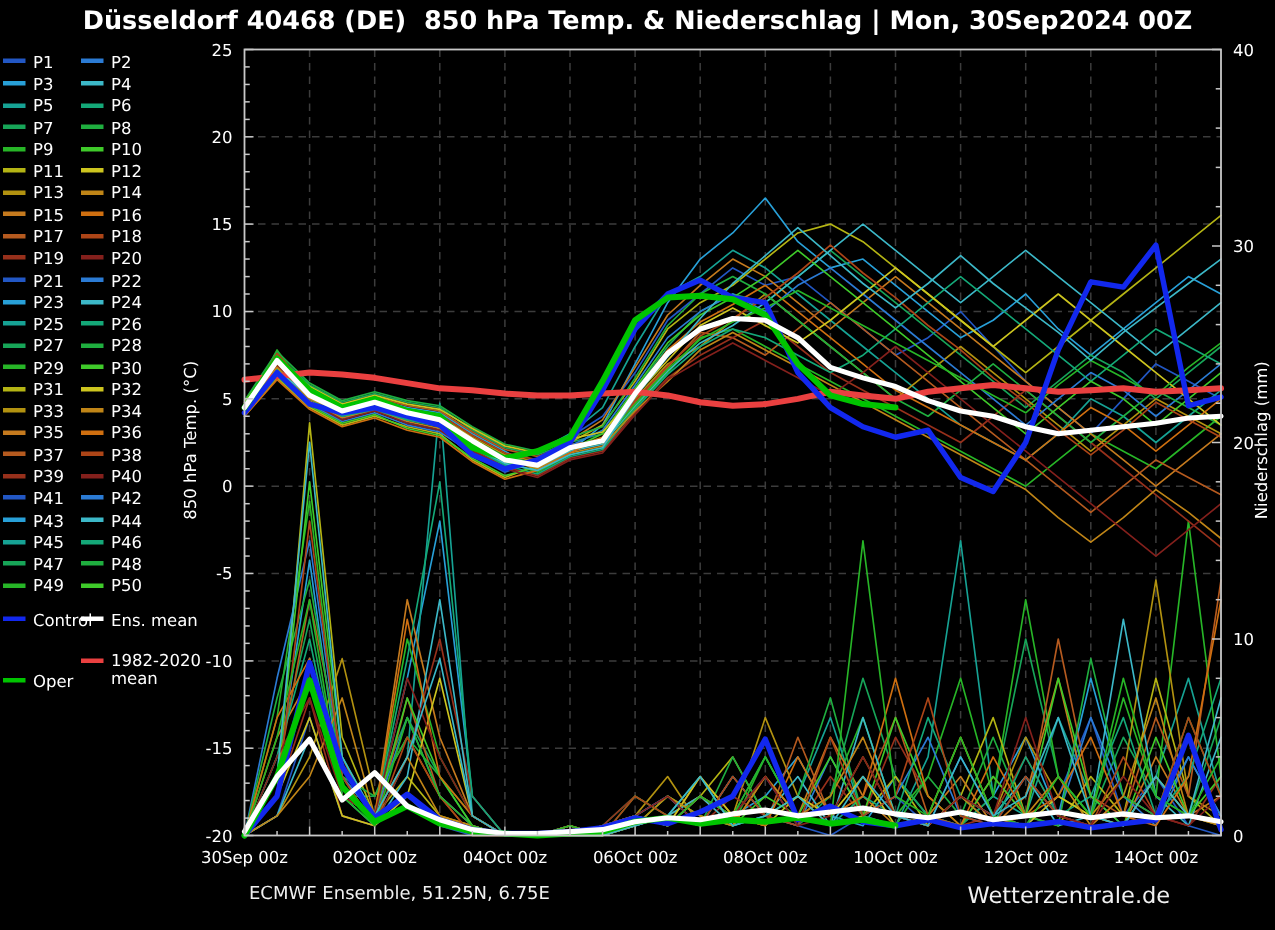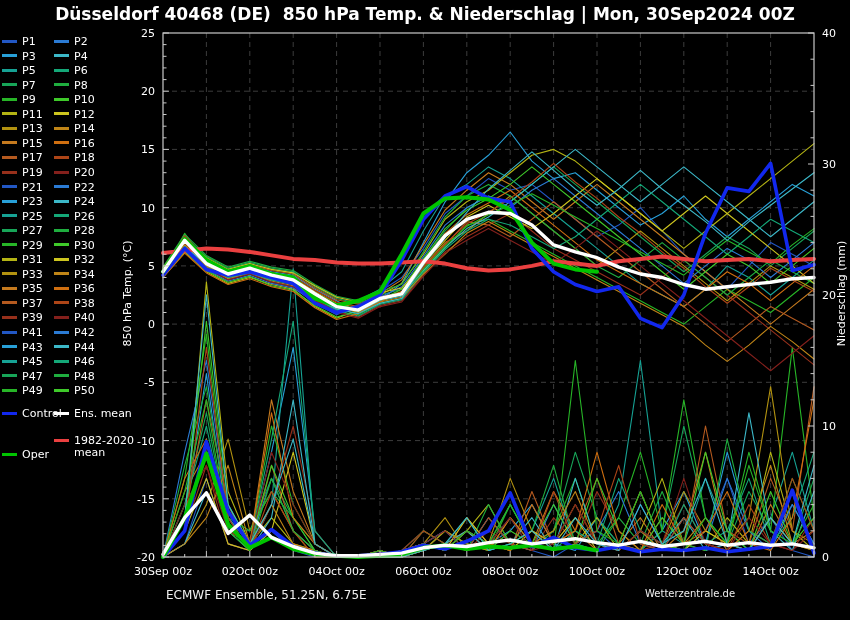--- a/index.html
+++ b/index.html
@@ -15,21 +15,21 @@
   .climBlock{position:absolute;font-size:11px;line-height:12px;}
   .climBlock .sw{float:left;margin-top:4px;}
   .climBlock .climTxt{margin-left:20px;width:75px;}
   #plot{position:absolute;top:0;left:0;}
   .axTitle{position:absolute;font-size:11px;text-align:center;width:200px;
            transform:rotate(-90deg);}
   #ylabel-left{left:27px;top:287px;}
   #ylabel-right{left:741px;top:287px;}
   #xlabel{position:absolute;left:388px;top:576px;width:200px;text-align:center;font-size:11px;}
   #footer-left{position:absolute;left:118px;top:588px;font-size:12px;color:#f0f0f0;margin-left:48px;}
-  #footer-right{position:absolute;left:645px;top:588px;font-size:10px;color:#f0f0f0;}
+  #footer-right{position:absolute;left:645px;top:588px;font-size:15px;color:#f0f0f0;}
 </style>
 </head>
 <body>
 
 <div id="app">
   <div id="title">Düsseldorf 40468 (DE)  850 hPa Temp. &amp; Niederschlag | Mon, 30Sep2024 00Z</div>
   <div id="legend">
       <div class="lrow" style="top:35.0px">
         <span class="lcell c1"><span class="sw" style="background:#2257c4"></span>P1</span>
         <span class="lcell c2"><span class="sw" style="background:#2b7bd4"></span>P2</span>

